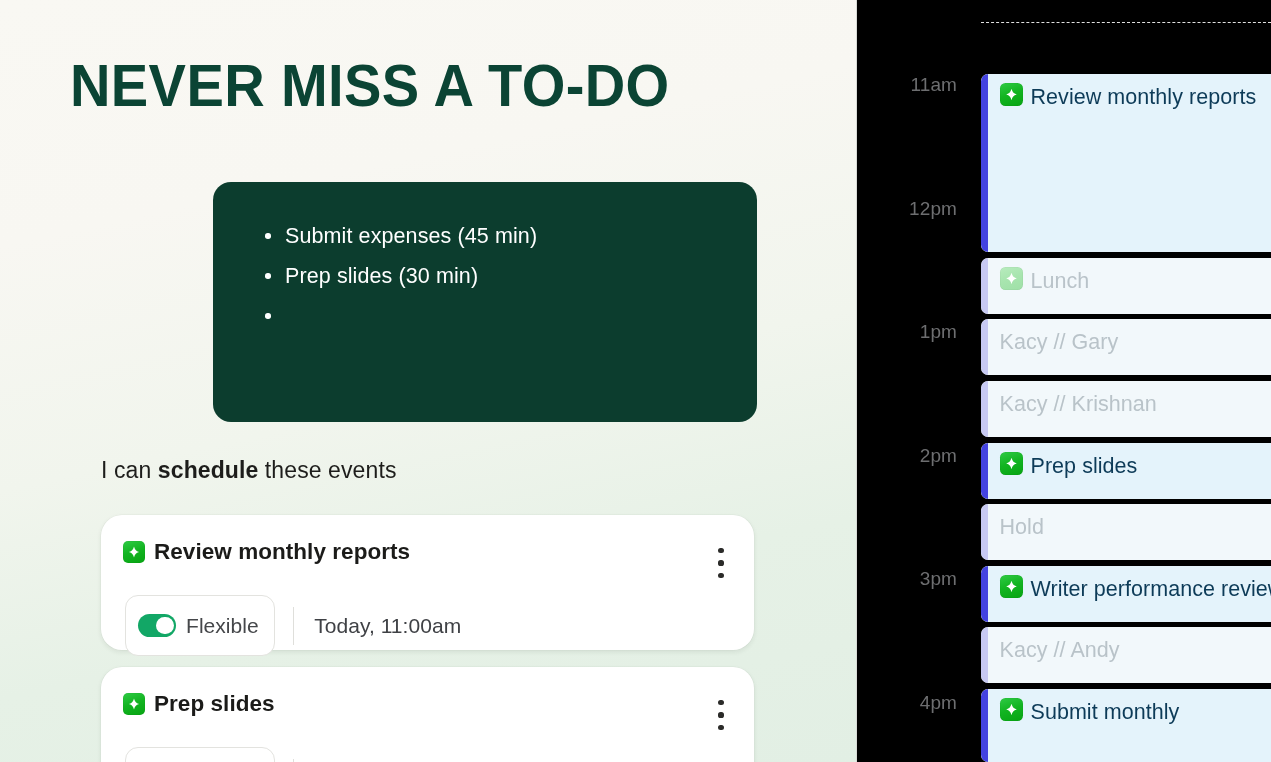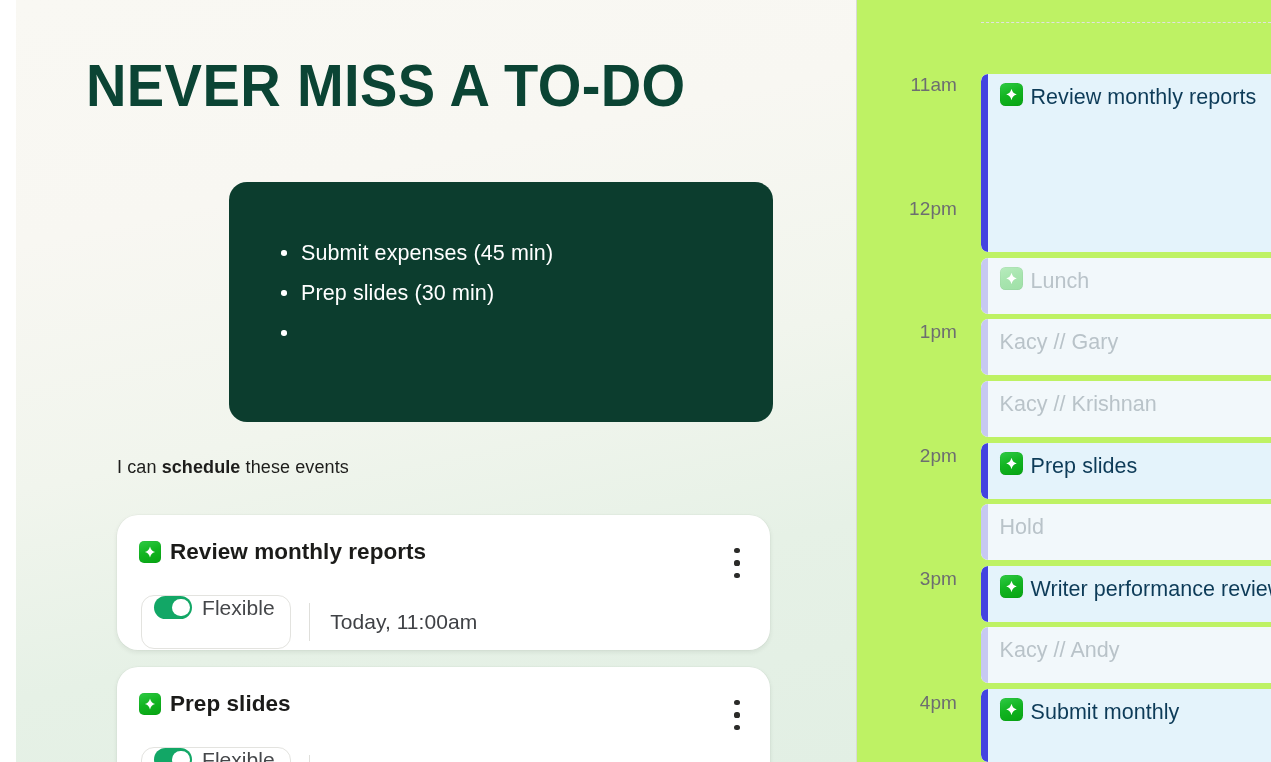--- a/index.html
+++ b/index.html
@@ -7,21 +7,21 @@
   html, body {
     width: 1271px; height: 762px;
     overflow: hidden;
     font-family: "Liberation Sans", sans-serif;
     background: #ffffff;
   }
   #root { position: relative; width: 1271px; height: 762px; overflow: hidden; }
 
   
   #left-panel {
-    position: absolute; left: 16px; top: 0;
+    position: absolute; left: 0; top: 0;
     width: 857px; height: 762px;
     background: linear-gradient(168deg,
         #f9f8f3 0%,
         #f8f7f2 26%,
         #f1f5ed 52%,
         #e6f1e6 74%,
         #e2efe4 100%);
     overflow: hidden;
   }
   #panel-divider {
@@ -52,21 +52,21 @@
     color: #ffffff;
   }
   #prompt-heading {
     font-size: 21.5px;
     line-height: 30px;
     color: #ffffff;
     letter-spacing: 0.1px;
   }
   #prompt-list {
     list-style: none;
-    margin-top: 25px;
+    margin-top: 8px;
   }
   #prompt-list li {
     position: relative;
     font-size: 21.5px;
     line-height: 40px;
     padding-left: 39px;
     color: #ffffff;
     letter-spacing: 0.1px;
     white-space: nowrap;
   }
@@ -74,21 +74,21 @@
     position: absolute;
     left: 19px; top: 17px;
     width: 5.5px; height: 5.5px;
     border-radius: 50%;
     background: #ffffff;
   }
 
   
   #subhead {
     position: absolute; left: 101px; top: 457px;
-    font-size: 18px;
+    font-size: 23px;
     color: #1d1d1b;
     letter-spacing: 0.1px;
   }
   #subhead b { font-weight: 700; }
 
   
   .event-card {
     position: absolute;
     left: 101px;
     width: 653px;
@@ -123,22 +123,22 @@
     display: block; width: 5.2px; height: 5.2px;
     border-radius: 50%; background: #2b2b29;
   }
 
   .card-meta-row {
     position: absolute;
     left: 24px; top: 80px;
     display: flex; align-items: center;
   }
   .flex-pill {
-    display: flex; gap: 10px;
-    height: 54px;
+    display: flex; align-items: center; gap: 10px;
+    height: 61px;
     padding: 0 15px 0 12px;
     border: 1.4px solid #e3e3df;
     border-radius: 13px;
     background: #ffffff;
     cursor: pointer;
   }
   .toggle {
     position: relative;
     width: 38px; height: 22.5px;
     border-radius: 12px;
@@ -179,21 +179,21 @@
     box-shadow: inset 0 0 0 0.5px rgba(0,0,0,0.06);
   }
   .sparkle svg { display: block; width: 100%; height: 100%; }
   .sparkle.sz-card { width: 22px; height: 22px; }
   .sparkle.sz-cal  { width: 23px; height: 23px; border-radius: 5.5px; }
 
   
   #calendar-panel {
     position: absolute; left: 857px; top: 0;
     width: 414px; height: 762px;
-    background: #bef264;
+    background: #000000;
     overflow: hidden;
   }
   .grid-line {
     position: absolute;
     left: 124px; right: 0;
     height: 0;
     border-top: 1.6px dashed #e1e1e1;
   }
   .time-label {
     position: absolute;

